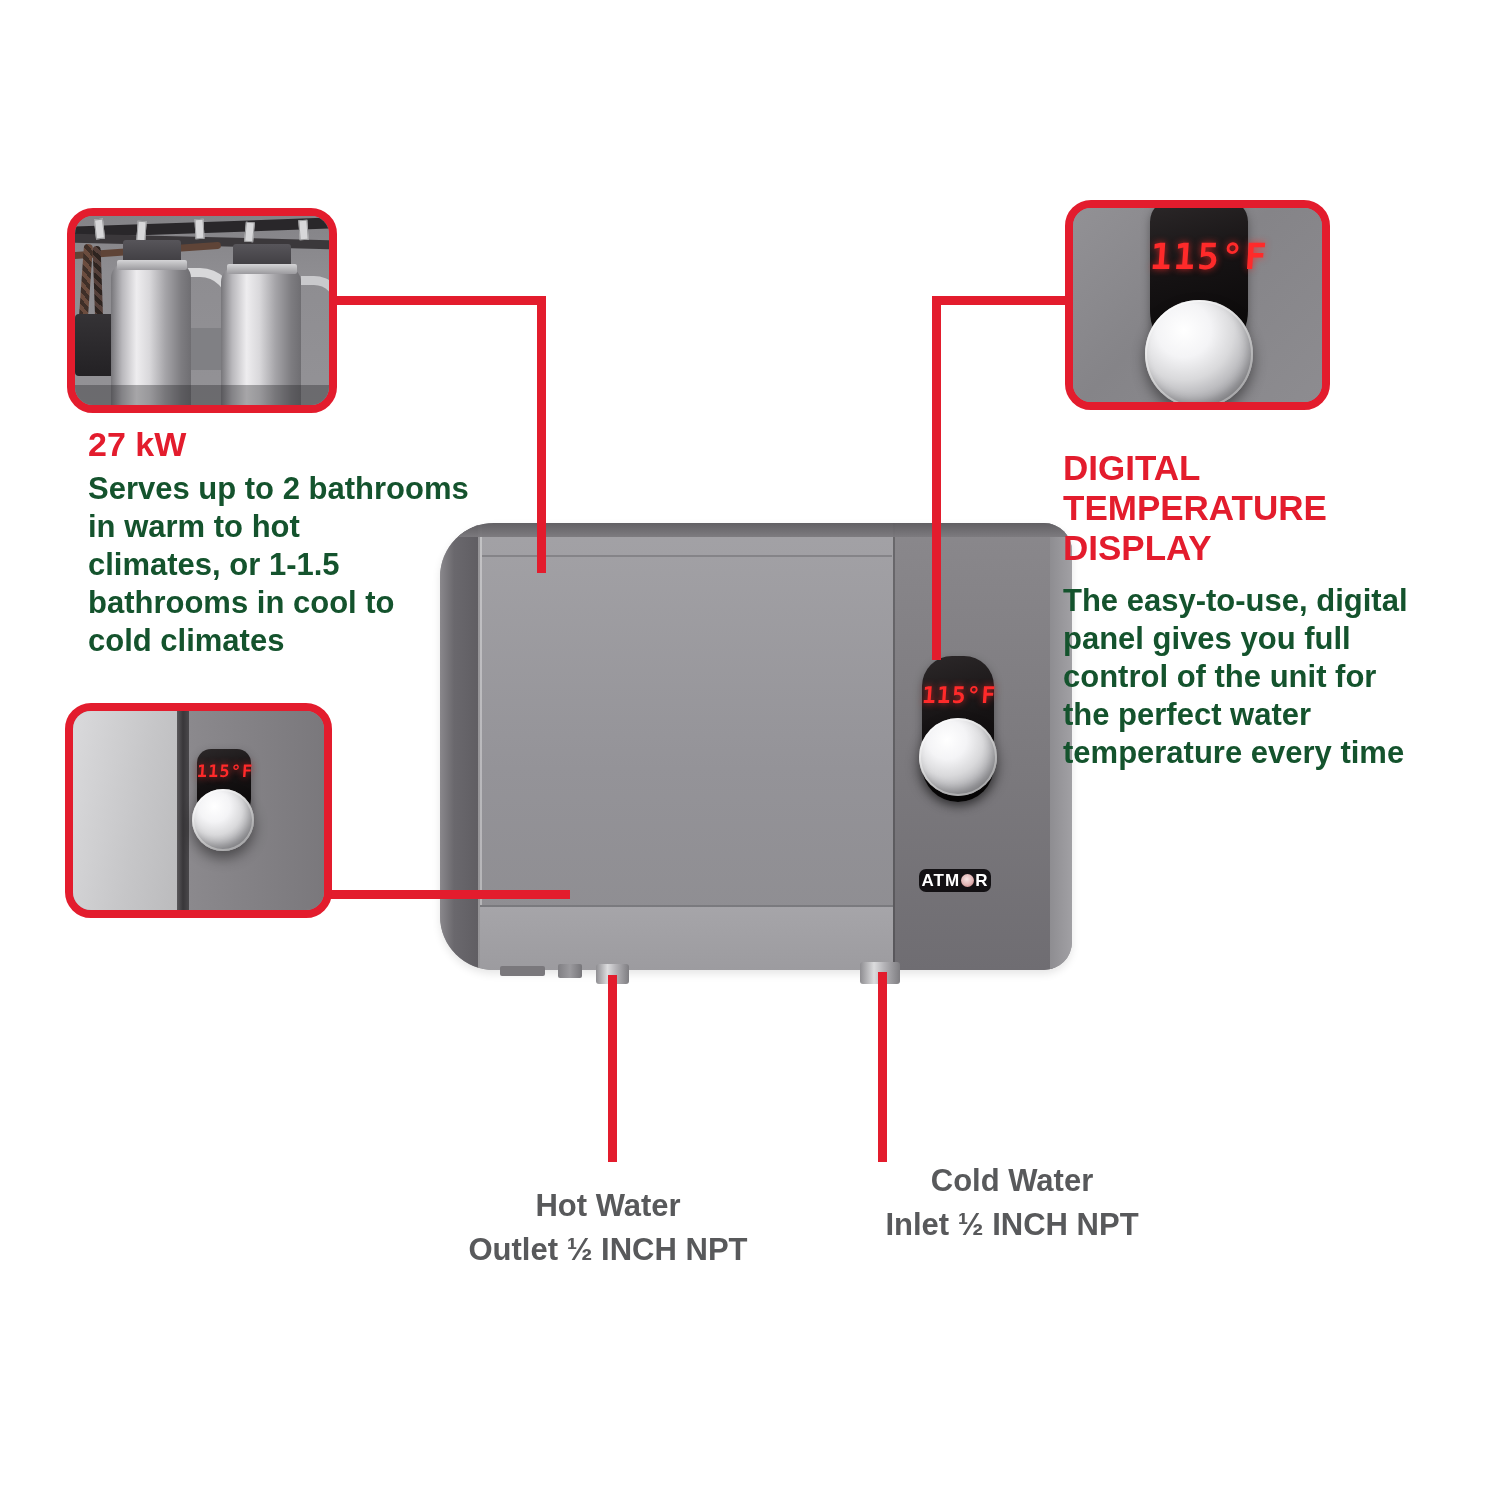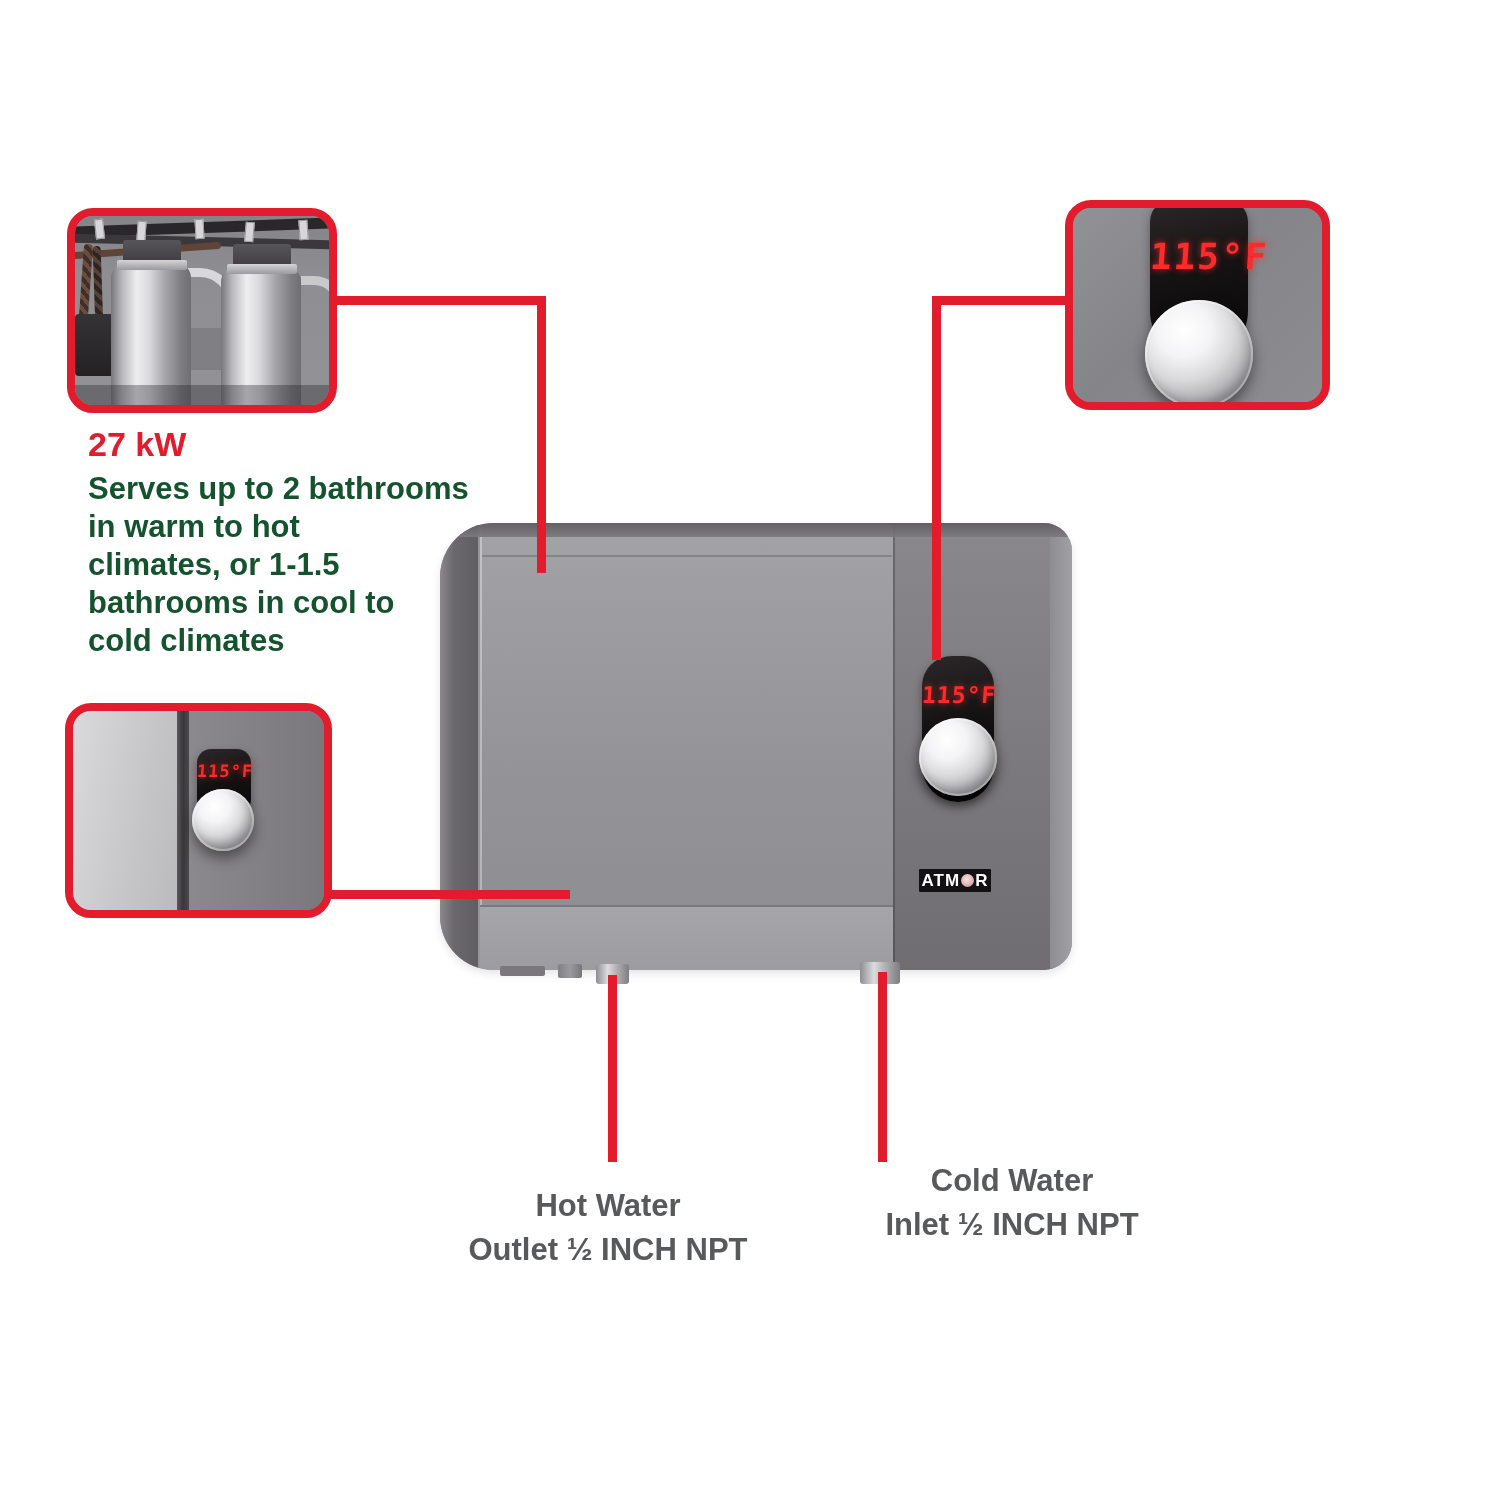--- a/index.html
+++ b/index.html
@@ -33,21 +33,21 @@
   .pill{
     background:linear-gradient(165deg,#2c2829 0%,#151213 45%,#070606 100%);
     box-shadow:0 4px 10px rgba(0,0,0,.35);
   }
   .cyl{
     border-radius:16px 16px 0 0;
     background:linear-gradient(90deg,#77767a 0%,#b9b8bc 14%,#eeedef 32%,#d9d8db 48%,#a5a4a8 68%,#7d7c80 88%,#6f6e72 100%);
   }
   .ziptie{position:absolute;width:7px;height:18px;background:#d7d7d9;border:1px solid #9a9a9c;}
   .logo{
-    background:#131114;border-radius:1px;display:flex;align-items:center;justify-content:center;
+    background:#131114;border-radius:7px;display:flex;align-items:center;justify-content:center;
     color:#ffffff;font-weight:bold;font-size:17px;letter-spacing:1px;
   }
   .logo-o{
     display:inline-block;width:13px;height:13px;border-radius:50%;margin:0 1px;
     background:radial-gradient(circle at 45% 40%, #f7e3e3 0%, #e0b4b4 55%, #b96a6a 100%);
   }
 </style>
 </head>
 <body>
 
@@ -152,20 +152,30 @@
 
   <div class="tblock" style="left:88px;top:424px;width:430px;">
     <h3 class="red-heading" style="font-size:34px;line-height:40px;margin-bottom:6px;">27 kW</h3>
     <p class="body-text" style="font-size:31px;line-height:38px;">Serves up to 2 bathrooms
 in warm to hot
 climates, or 1-1.5
 bathrooms in cool to
 cold climates</p>
   </div>
 
+  <div class="tblock" style="left:1063px;top:448px;width:380px;">
+    <h3 class="red-heading" style="font-size:35px;line-height:40px;margin-bottom:14px;">DIGITAL
+TEMPERATURE
+DISPLAY</h3>
+    <p class="body-text" style="font-size:31px;line-height:38px;">The easy-to-use, digital
+panel gives you full
+control of the unit for
+the perfect water
+temperature every time</p>
+  </div>
 
 
   <div class="pipe-label" style="left:448px;top:1184px;width:320px;">Hot Water
 Outlet ½ INCH NPT</div>
   <div class="pipe-label" style="left:852px;top:1159px;width:320px;">Cold Water
 Inlet ½ INCH NPT</div>
 
 </div>
 
 </body></html>

